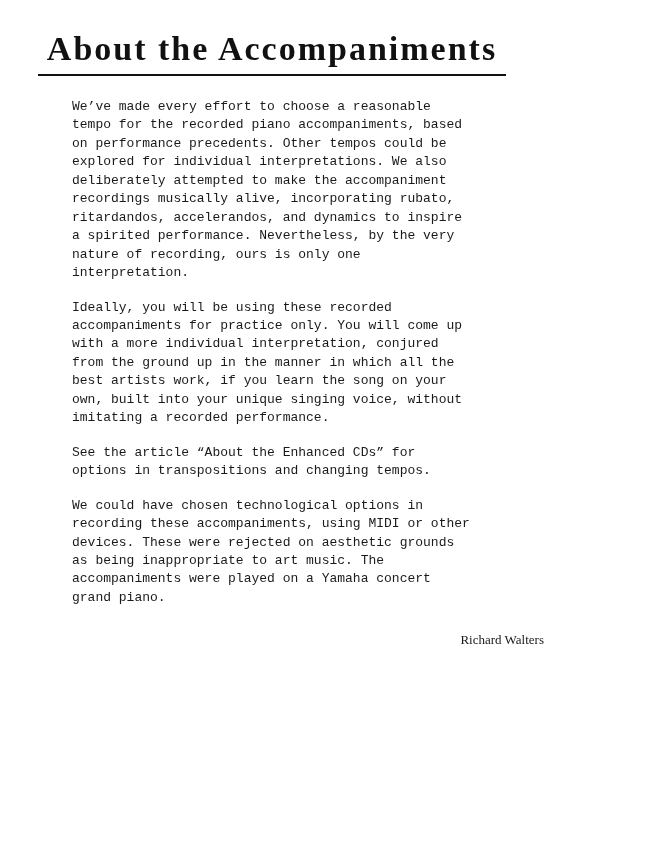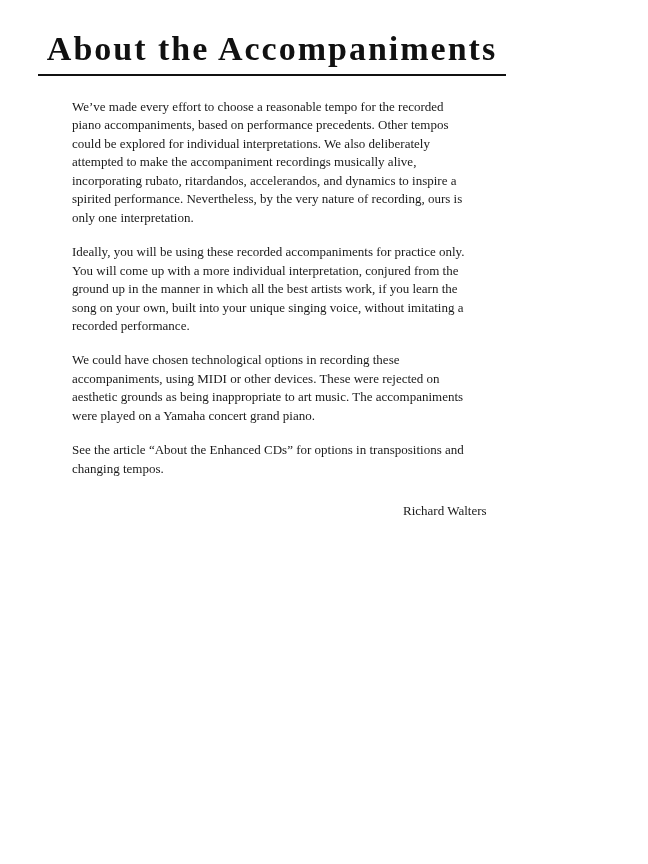--- a/index.html
+++ b/index.html
@@ -31,46 +31,48 @@
     height: 2px;
     background: #111111;
     border: none;
     margin: 6px auto 0 auto;
   }
   .body-text {
     margin: 22px 72px 0 72px;
     font-size: 13px;
     line-height: 1.42;
     text-align: left;
+    font-family: Liberation Mono, monospace;
   }
   .body-text p {
     margin: 0 0 16px 0;
   }
   .signature {
     margin: 24px 0 0 395px;
     font-size: 13px;
     line-height: 1.45;
   }
   .signature div {
-    margin: 8px;
+    margin: 0;
+    text-align: right;
   }
 </style>
 </head>
 <body>
 
 <div class="page">
 
   <h1 class="title">About the Accompaniments</h1>
 
   <hr class="title-rule">
 
   <div class="body-text">
     <p>We’ve made every effort to choose a reasonable tempo for the recorded piano accompaniments, based on performance precedents. Other tempos could be explored for individual interpretations. We also deliberately attempted to make the accompaniment recordings musically alive, incorporating rubato, ritardandos, accelerandos, and dynamics to inspire a spirited performance. Nevertheless, by the very nature of recording, ours is only one interpretation.</p>
     <p>Ideally, you will be using these recorded accompaniments for practice only. You will come up with a more individual interpretation, conjured from the ground up in the manner in which all the best artists work, if you learn the song on your own, built into your unique singing voice, without imitating a recorded performance.</p>
+    <p>See the article “About the Enhanced CDs” for options in transpositions and changing tempos.</p>
     <p>We could have chosen technological options in recording these accompaniments, using MIDI or other devices. These were rejected on aesthetic grounds as being inappropriate to art music. The accompaniments were played on a Yamaha concert grand piano.</p>
-    <p>See the article “About the Enhanced CDs” for options in transpositions and changing tempos.</p>
   </div>
 
   <div class="signature">
     <div>Richard Walters</div>
   </div>
 
 </div>
 
 </body></html>

